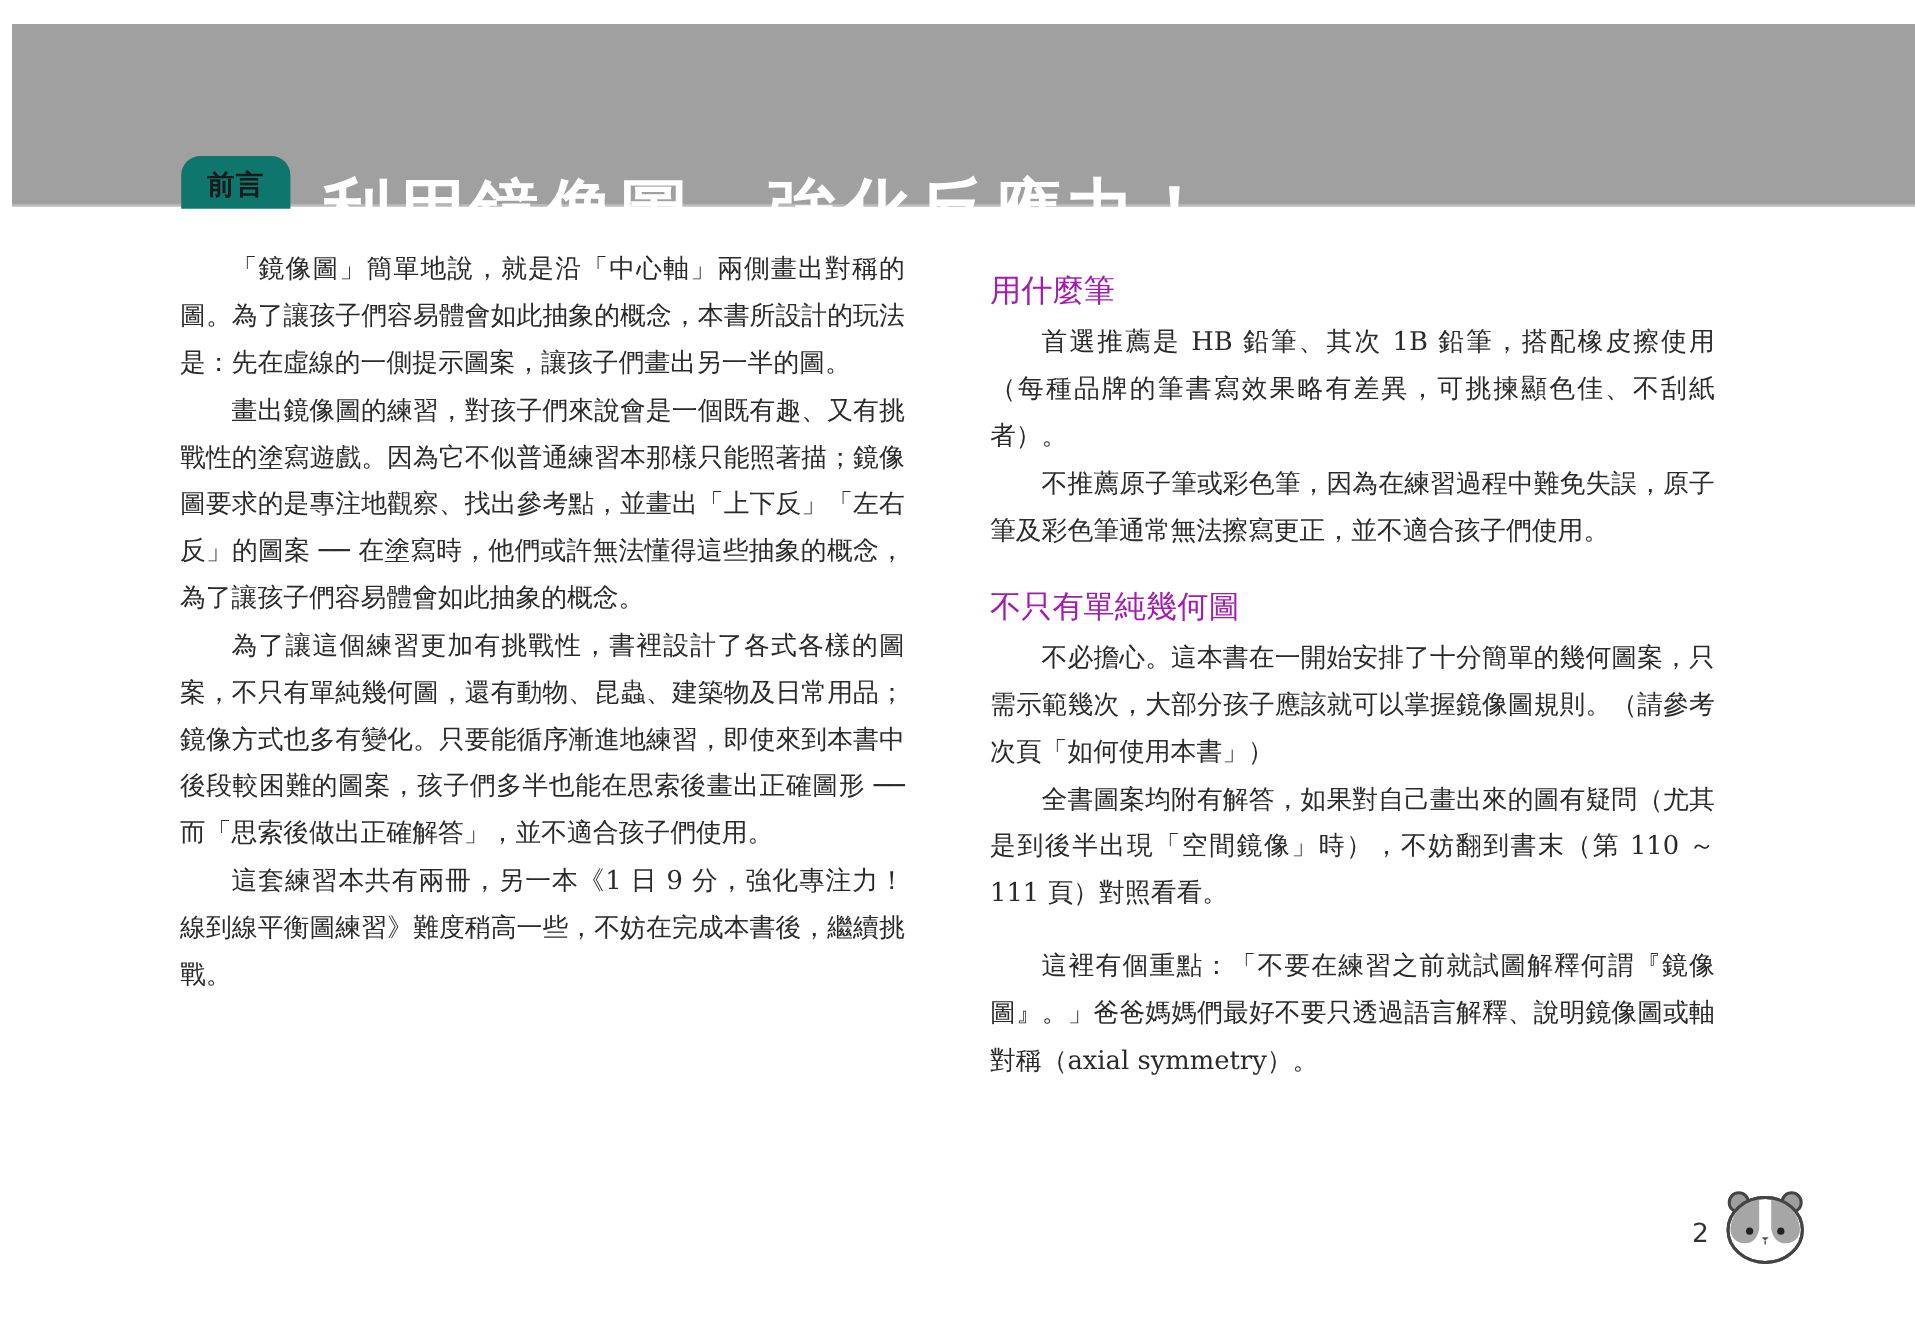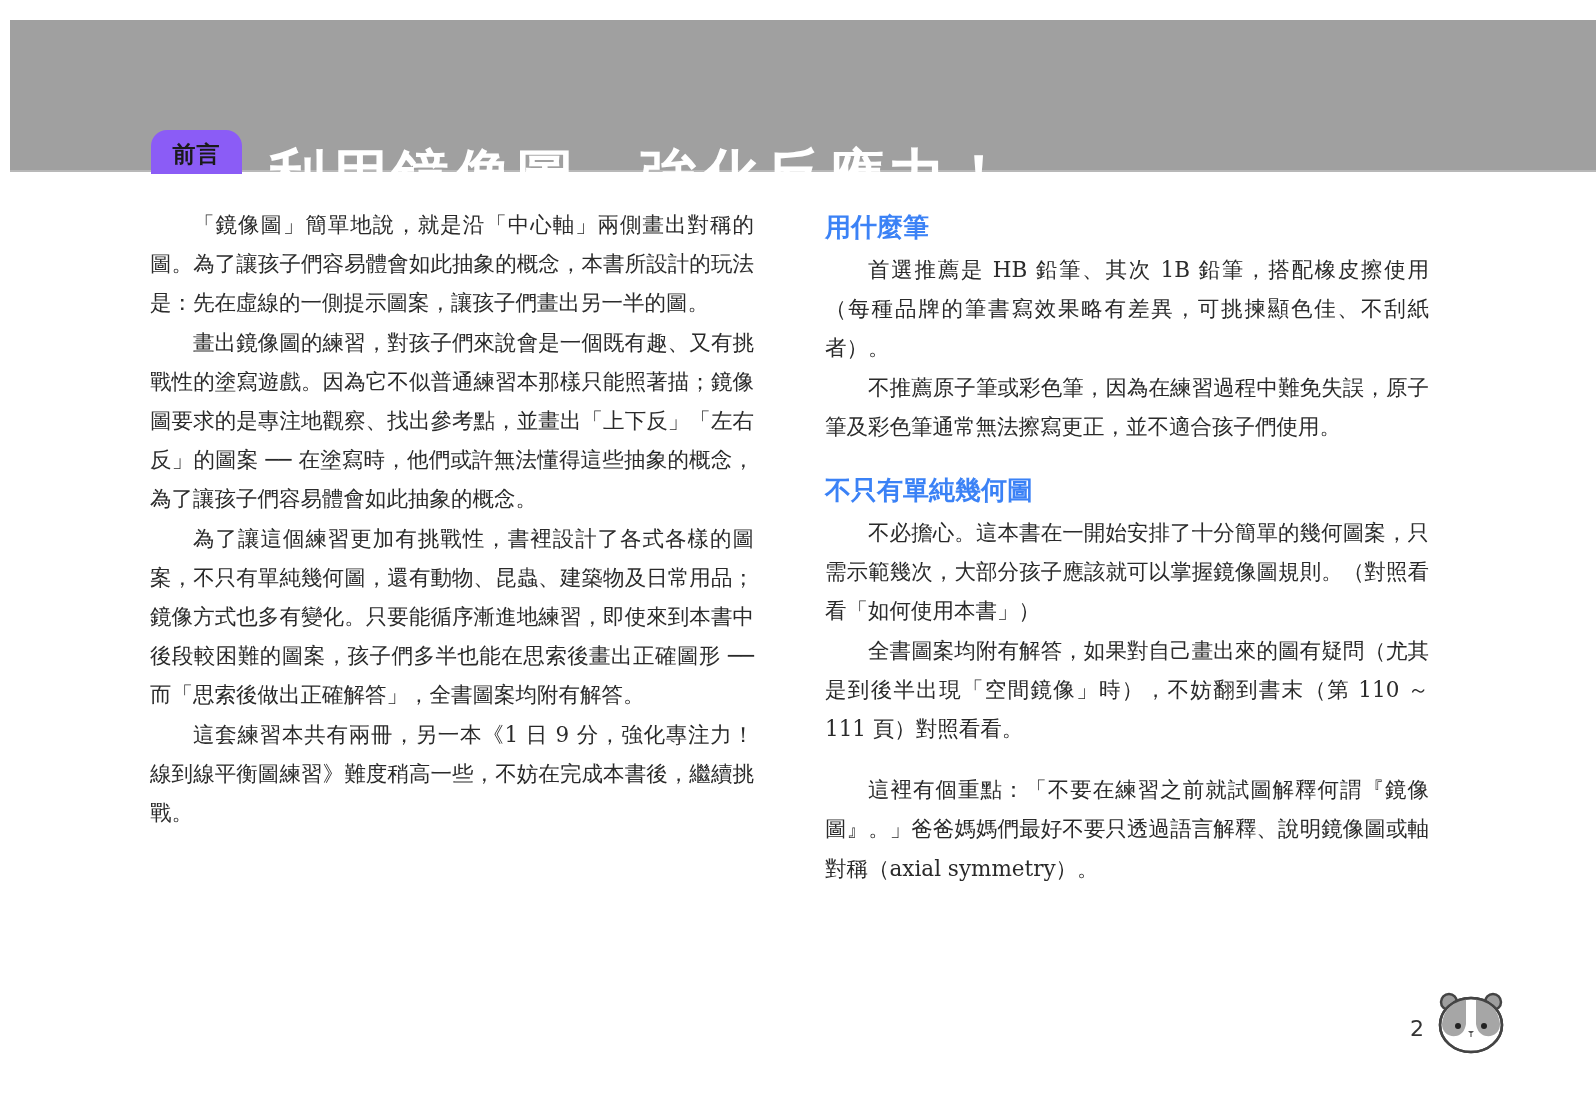--- a/index.html
+++ b/index.html
@@ -15,21 +15,21 @@
     position: absolute;
     left: 10px; top: 20px;
     width: 1586px; height: 152px;
     background: #a0a0a0;
     border-bottom: 2px solid #b8b8b8;
   }
   .header-tab {
     position: absolute;
     left: 151px; top: 130px;
     width: 91px; height: 44px;
-    background: #8b5cf6;
+    background: #0f766e;
     border-radius: 16px 16px 0 0;
     display: flex; align-items: flex-end; justify-content: center;
     padding-bottom: 4px;
     font-size: 23px; font-weight: bold; color: #1a1a1a;
     letter-spacing: 1px;
   }
   .header-title {
     position: absolute;
     left: 268px; top: 106px;
     font-size: 58px; font-weight: bold; color: #ffffff;
@@ -42,23 +42,24 @@
     position: absolute;
     top: 205px;
     font-size: 21.5px;
     line-height: 39.2px;
     color: #2a2a2a;
   }
   .col-left { left: 150px; width: 604px; }
   .col-right { left: 825px; width: 604px; }
   .para { text-indent: 2em; text-align: justify; }
   .section-heading {
-    font-size: 26px; font-weight: bold; color: #3b82f6;
+    font-size: 26px; font-weight: normal; color: #a21caf;
     line-height: 44px;
     margin-bottom: 1px;
+    margin-top: 16px;
   }
   .section { margin-bottom: 22px; }
   .page-number {
     position: absolute;
     left: 1410px; top: 1016px;
     font-family: "DejaVu Sans", "Liberation Sans", sans-serif;
     font-size: 22px; color: #333333;
   }
   .mascot {
     position: absolute;
@@ -71,33 +72,33 @@
 
 <div class="header-band"></div>
 <div class="header-tab">
   <span>前言</span>
 </div>
 <h1 class="header-title">利用鏡像圖，強化反應力！</h1>
 
 <div class="col col-left">
   <p class="para">「鏡像圖」簡單地說，就是沿「中心軸」兩側畫出對稱的圖。為了讓孩子們容易體會如此抽象的概念，本書所設計的玩法是：先在虛線的一側提示圖案，讓孩子們畫出另一半的圖。</p>
   <p class="para">畫出鏡像圖的練習，對孩子們來說會是一個既有趣、又有挑戰性的塗寫遊戲。因為它不似普通練習本那樣只能照著描；鏡像圖要求的是專注地觀察、找出參考點，並畫出「上下反」「左右反」的圖案 ── 在塗寫時，他們或許無法懂得這些抽象的概念，為了讓孩子們容易體會如此抽象的概念。</p>
-  <p class="para">為了讓這個練習更加有挑戰性，書裡設計了各式各樣的圖案，不只有單純幾何圖，還有動物、昆蟲、建築物及日常用品；鏡像方式也多有變化。只要能循序漸進地練習，即使來到本書中後段較困難的圖案，孩子們多半也能在思索後畫出正確圖形 ── 而「思索後做出正確解答」，全書圖案均附有解答。</p>
+  <p class="para">為了讓這個練習更加有挑戰性，書裡設計了各式各樣的圖案，不只有單純幾何圖，還有動物、昆蟲、建築物及日常用品；鏡像方式也多有變化。只要能循序漸進地練習，即使來到本書中後段較困難的圖案，孩子們多半也能在思索後畫出正確圖形 ── 而「思索後做出正確解答」，並不適合孩子們使用。</p>
   <p class="para">這套練習本共有兩冊，另一本《1 日 9 分，強化專注力！線到線平衡圖練習》難度稍高一些，不妨在完成本書後，繼續挑戰。</p>
 </div>
 
 <div class="col col-right">
   <div class="section">
     <h2 class="section-heading">用什麼筆</h2>
     <p class="para">首選推薦是 HB 鉛筆、其次 1B 鉛筆，搭配橡皮擦使用（每種品牌的筆書寫效果略有差異，可挑揀顯色佳、不刮紙者）。</p>
     <p class="para">不推薦原子筆或彩色筆，因為在練習過程中難免失誤，原子筆及彩色筆通常無法擦寫更正，並不適合孩子們使用。</p>
   </div>
   <div class="section">
     <h2 class="section-heading">不只有單純幾何圖</h2>
-    <p class="para">不必擔心。這本書在一開始安排了十分簡單的幾何圖案，只需示範幾次，大部分孩子應該就可以掌握鏡像圖規則。（對照看看「如何使用本書」）</p>
+    <p class="para">不必擔心。這本書在一開始安排了十分簡單的幾何圖案，只需示範幾次，大部分孩子應該就可以掌握鏡像圖規則。（請參考次頁「如何使用本書」）</p>
     <p class="para">全書圖案均附有解答，如果對自己畫出來的圖有疑問（尤其是到後半出現「空間鏡像」時），不妨翻到書末（第 110 ～ 111 頁）對照看看。</p>
   </div>
   <div class="section">
     <p class="para">這裡有個重點：「不要在練習之前就試圖解釋何謂『鏡像圖』。」爸爸媽媽們最好不要只透過語言解釋、說明鏡像圖或軸對稱（axial symmetry）。</p>
   </div>
 </div>
 
 <div class="page-number">2</div>
 
 <svg class="mascot" viewBox="0 0 70 66" xmlns="http://www.w3.org/2000/svg">

